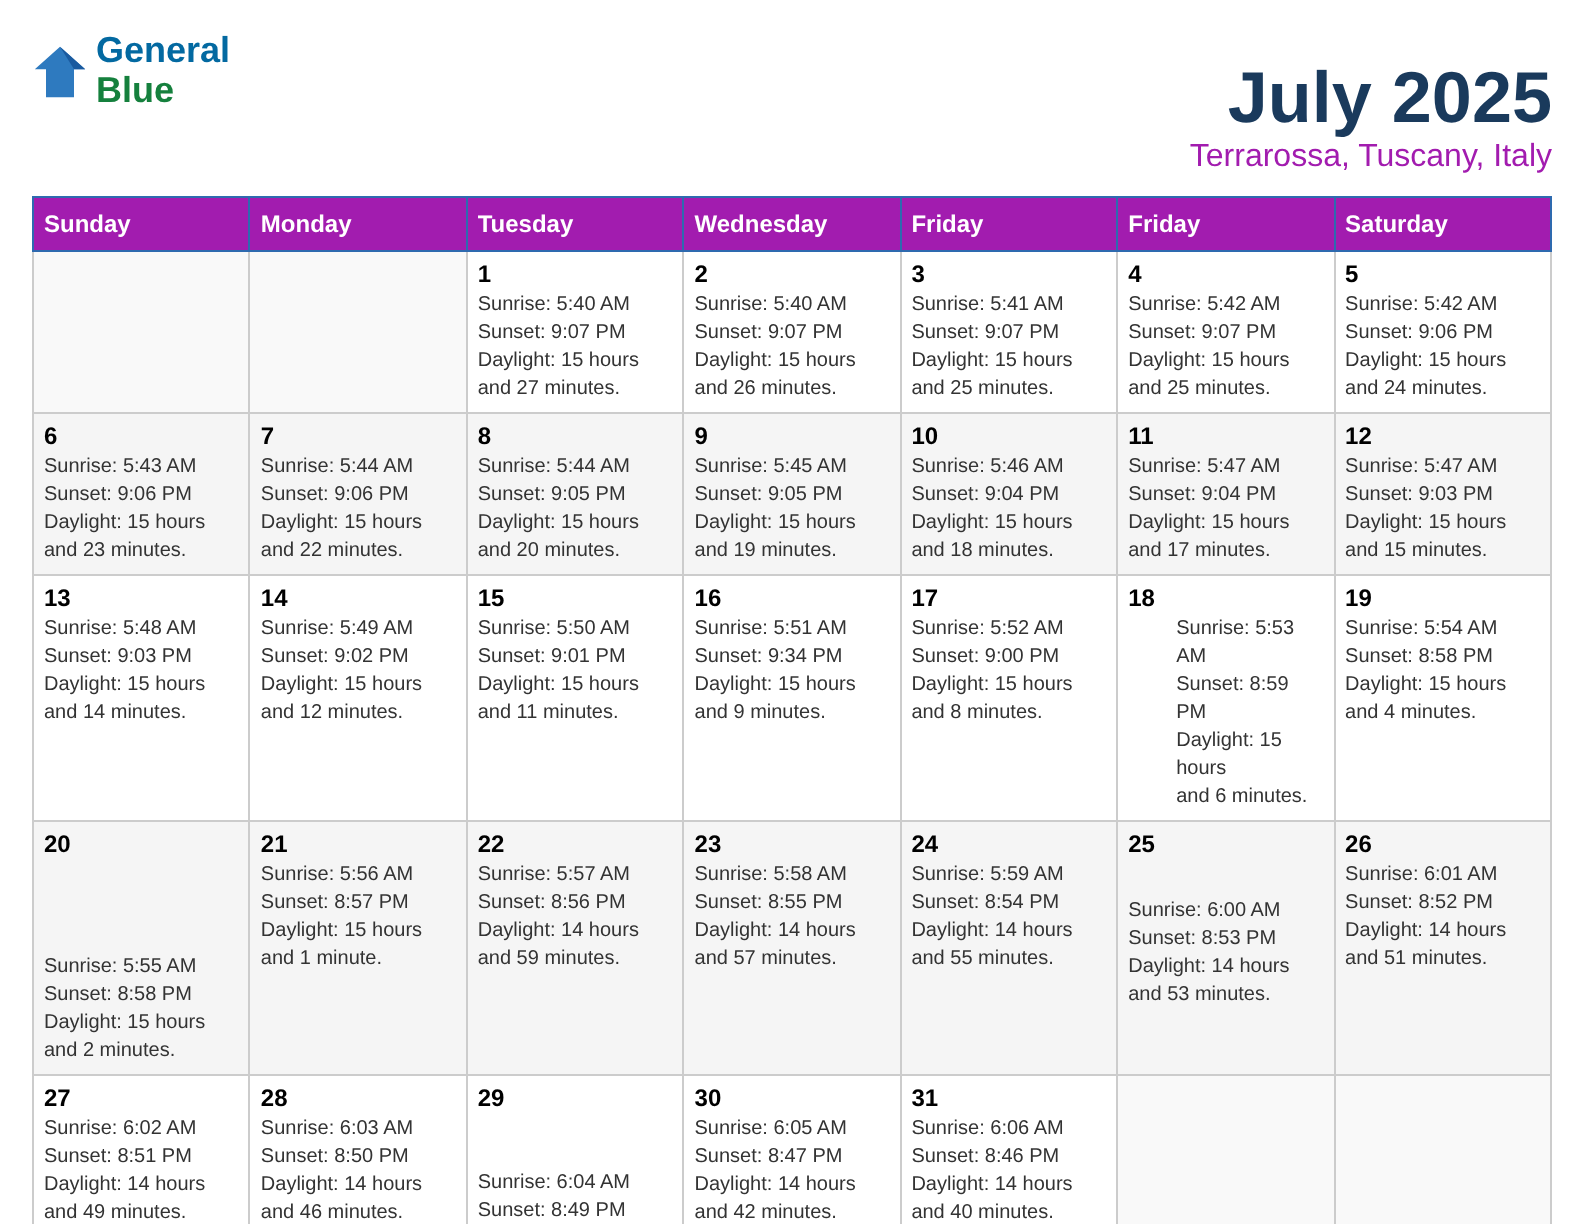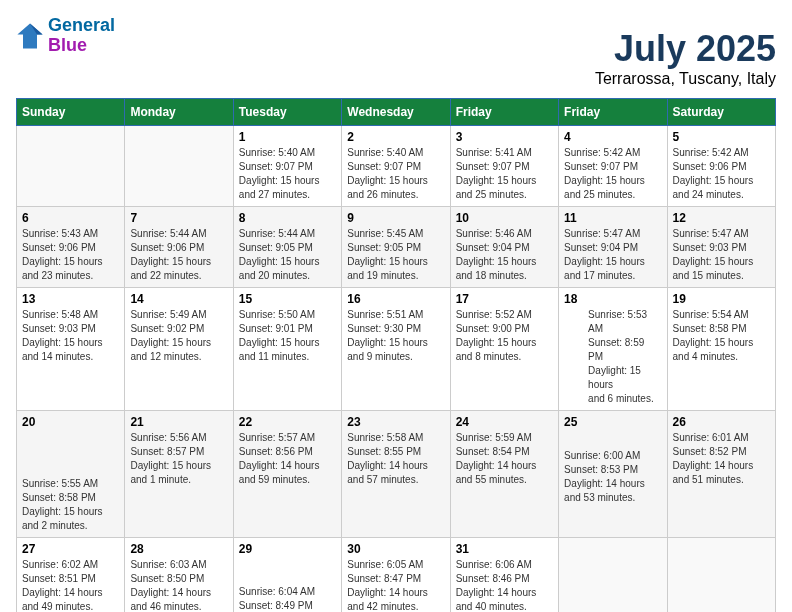--- a/index.html
+++ b/index.html
@@ -38,29 +38,29 @@
       text-align: right;
       margin-top: 12px;
     }
     .calendar-title {
       font-size: 36px;
       font-weight: bold;
       color: #1a3a5c;
     }
     .calendar-subtitle {
       font-size: 16px;
-      color: #000000;
+      color: #a21caf;
     }
     table {
       width: 100%;
       border-collapse: collapse;
       font-size: 11px;
     }
     thead tr th {
-      background-color: #15803d;
+      background-color: #a21caf;
       color: #fff;
       text-align: left;
       padding: 6px 5px;
       font-size: 12px;
       font-weight: bold;
       border: 1px solid #2e6aaf;
     }
     tbody tr td {
       border: 1px solid #ccc;
       vertical-align: top;
@@ -93,21 +93,21 @@
 
 <div class="header">
   <div class="logo">
     <svg class="logo-icon" viewBox="0 0 40 40" xmlns="http://www.w3.org/2000/svg">
       <polygon points="20,2 38,18 30,18 30,38 10,38 10,18 2,18" fill="#2e7abf"></polygon>
       <polygon points="20,2 38,18 30,18" fill="#1a5a9f"></polygon>
     </svg>
     <div>
       <div class="logo-text">
         <span>General</span><br>
-        <span style="color:#a21caf">Blue</span>
+        <span style="color:#15803d">Blue</span>
       </div>
     </div>
   </div>
   <div class="title-block">
     <div class="calendar-title">July 2025</div>
     <div class="calendar-subtitle">Terrarossa, Tuscany, Italy</div>
   </div>
 </div>
 
 <table>
@@ -231,21 +231,21 @@
         <td>
           <span class="day-number">15</span>
           <div class="day-info" style="white-space: pre-line;">Sunrise: 5:50 AM
 Sunset: 9:01 PM
 Daylight: 15 hours
 and 11 minutes.</div>
         </td>
         <td>
           <span class="day-number">16</span>
           <div class="day-info" style="white-space: pre-line;">Sunrise: 5:51 AM
-Sunset: 9:30 PM
+Sunset: 9:34 PM
 Daylight: 15 hours
 and 9 minutes.</div>
         </td>
         <td>
           <span class="day-number">17</span>
           <div class="day-info" style="white-space: pre-line;">Sunrise: 5:52 AM
 Sunset: 9:00 PM
 Daylight: 15 hours
 and 8 minutes.</div>
         </td>

